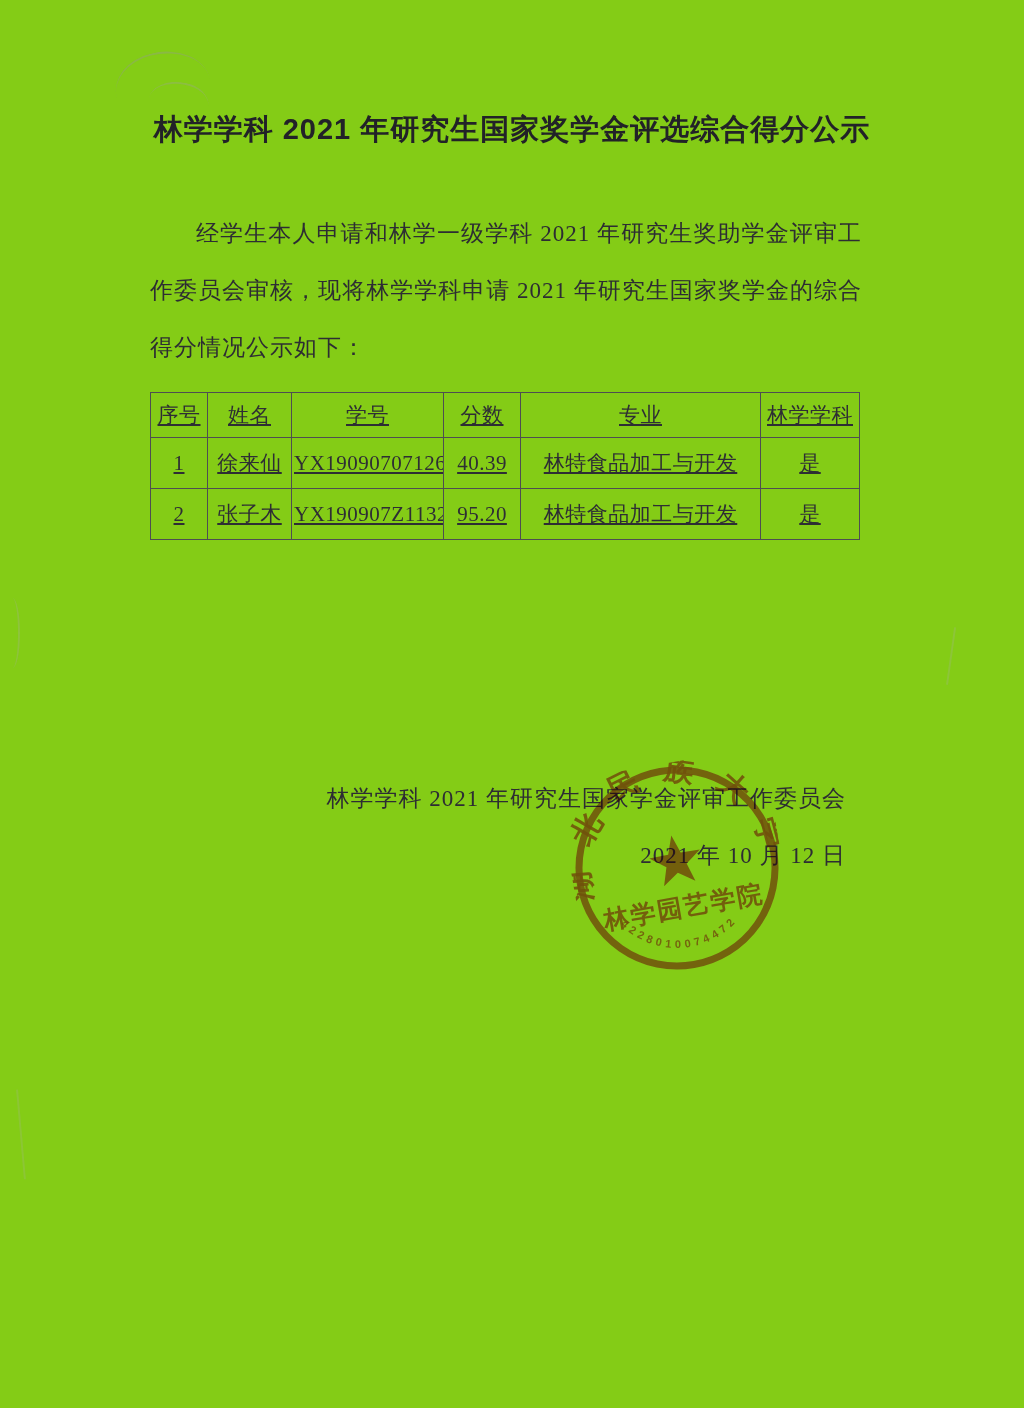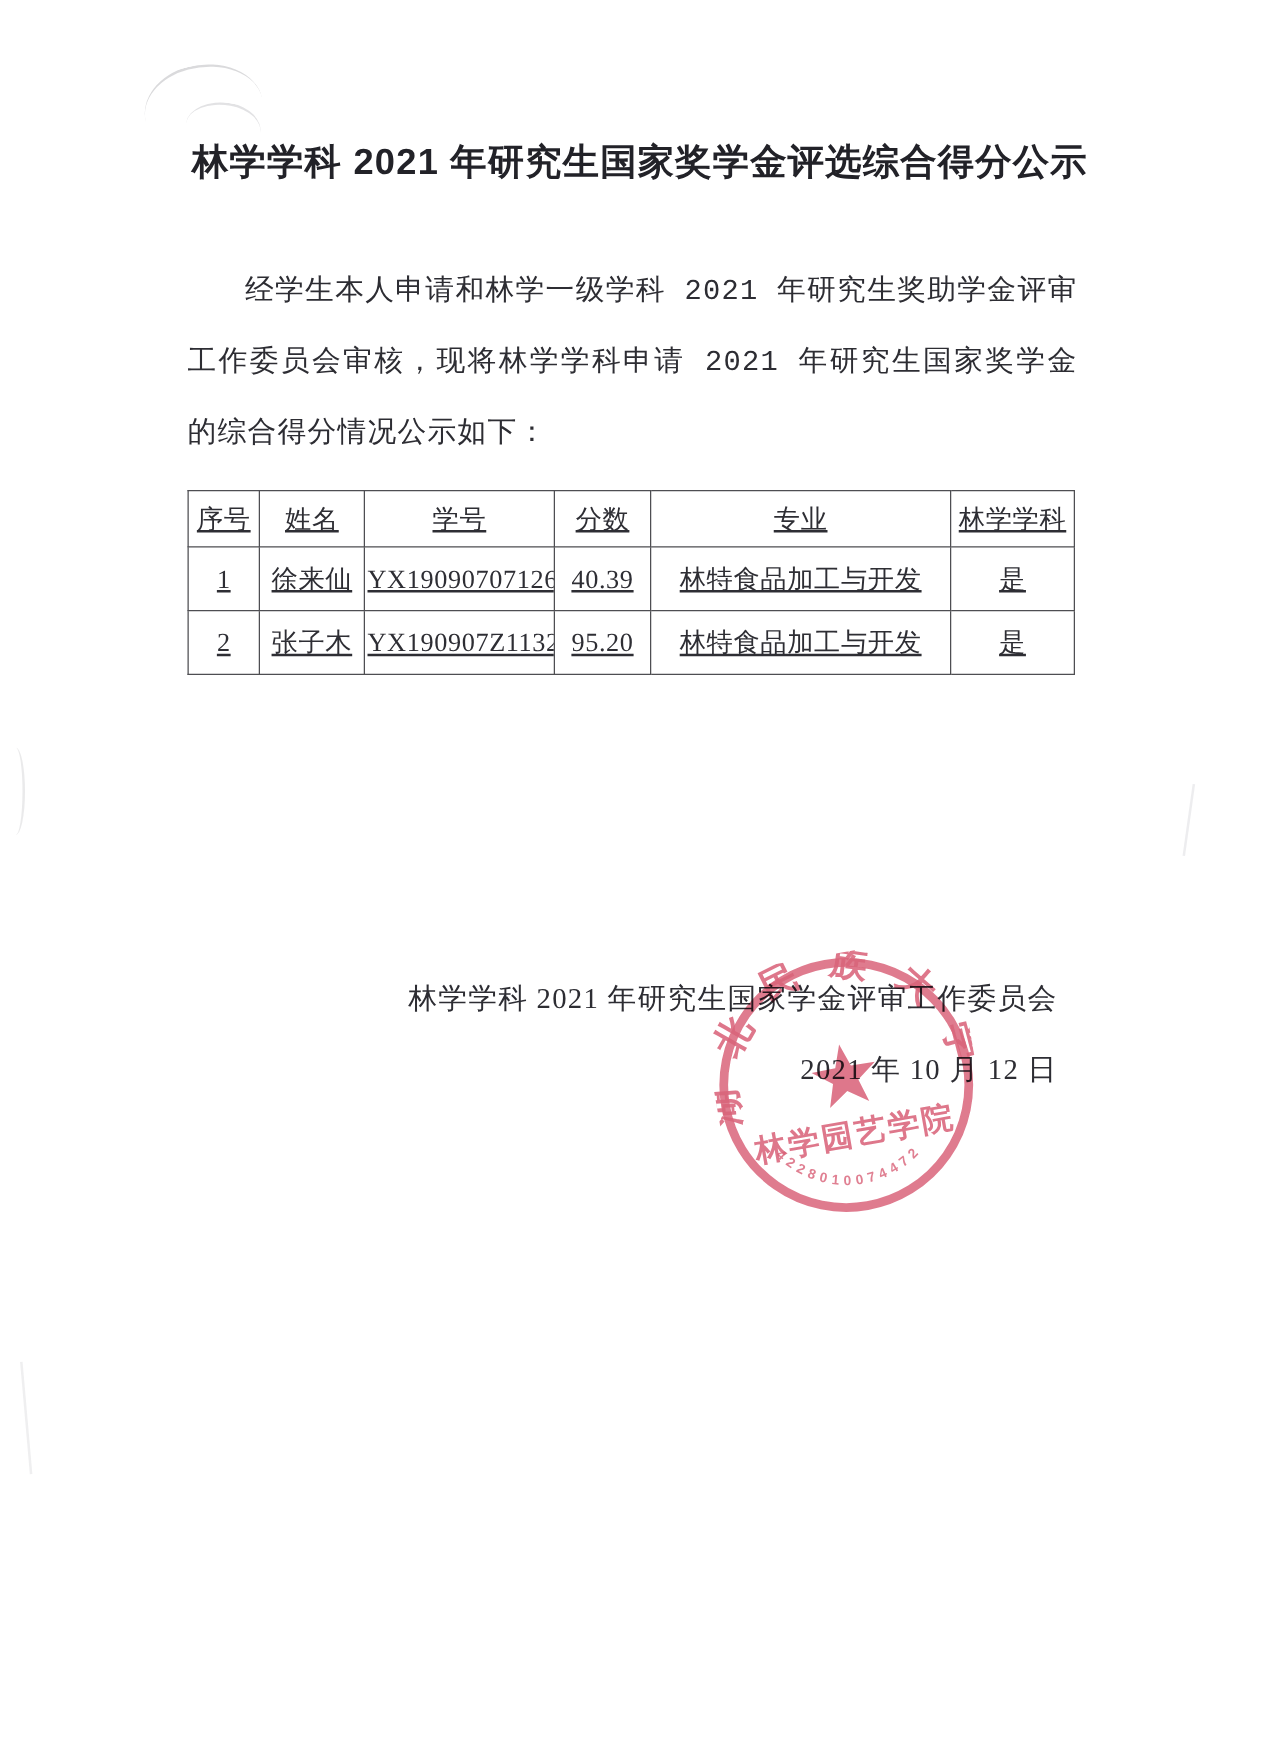--- a/index.html
+++ b/index.html
@@ -1,20 +1,20 @@
 <!DOCTYPE html>
 <html><head>
 <meta charset="utf-8">
 <style>
   html,body{margin:0;padding:0;background:#e8e8e8;}
   .page{
     position:relative;
     width:1024px;height:1408px;
     margin:0 auto;
-    background:#ffffff;
+    background:#84cc16;
     overflow:hidden;
     font-family:"Liberation Serif","DejaVu Serif",serif;
     color:#2d2d33;
   }
   .doc-title{
     position:absolute;top:110px;left:0;width:100%;
     text-align:center;
     font-family:"Liberation Sans","DejaVu Sans",sans-serif;
     font-weight:700;
     font-size:29px;
@@ -22,21 +22,21 @@
     color:#222228;
   }
   .para{
     position:absolute;left:150px;width:712px;
     font-size:23px;line-height:57px;
     text-align:justify;
     text-indent:2em;
     letter-spacing:1px;
     color:#2d2d33;
   }
-  .para-1{top:205px;font-family:Liberation Mono, monospace;}
+  .para-1{top:205px;}
   .para-2{top:551px;}
   table.score-table{
     position:absolute;top:392px;left:150px;
     width:709px;
     border-collapse:collapse;
     table-layout:fixed;
     font-size:21px;
     color:#2e2e34;
   }
   table.score-table td,table.score-table th{

